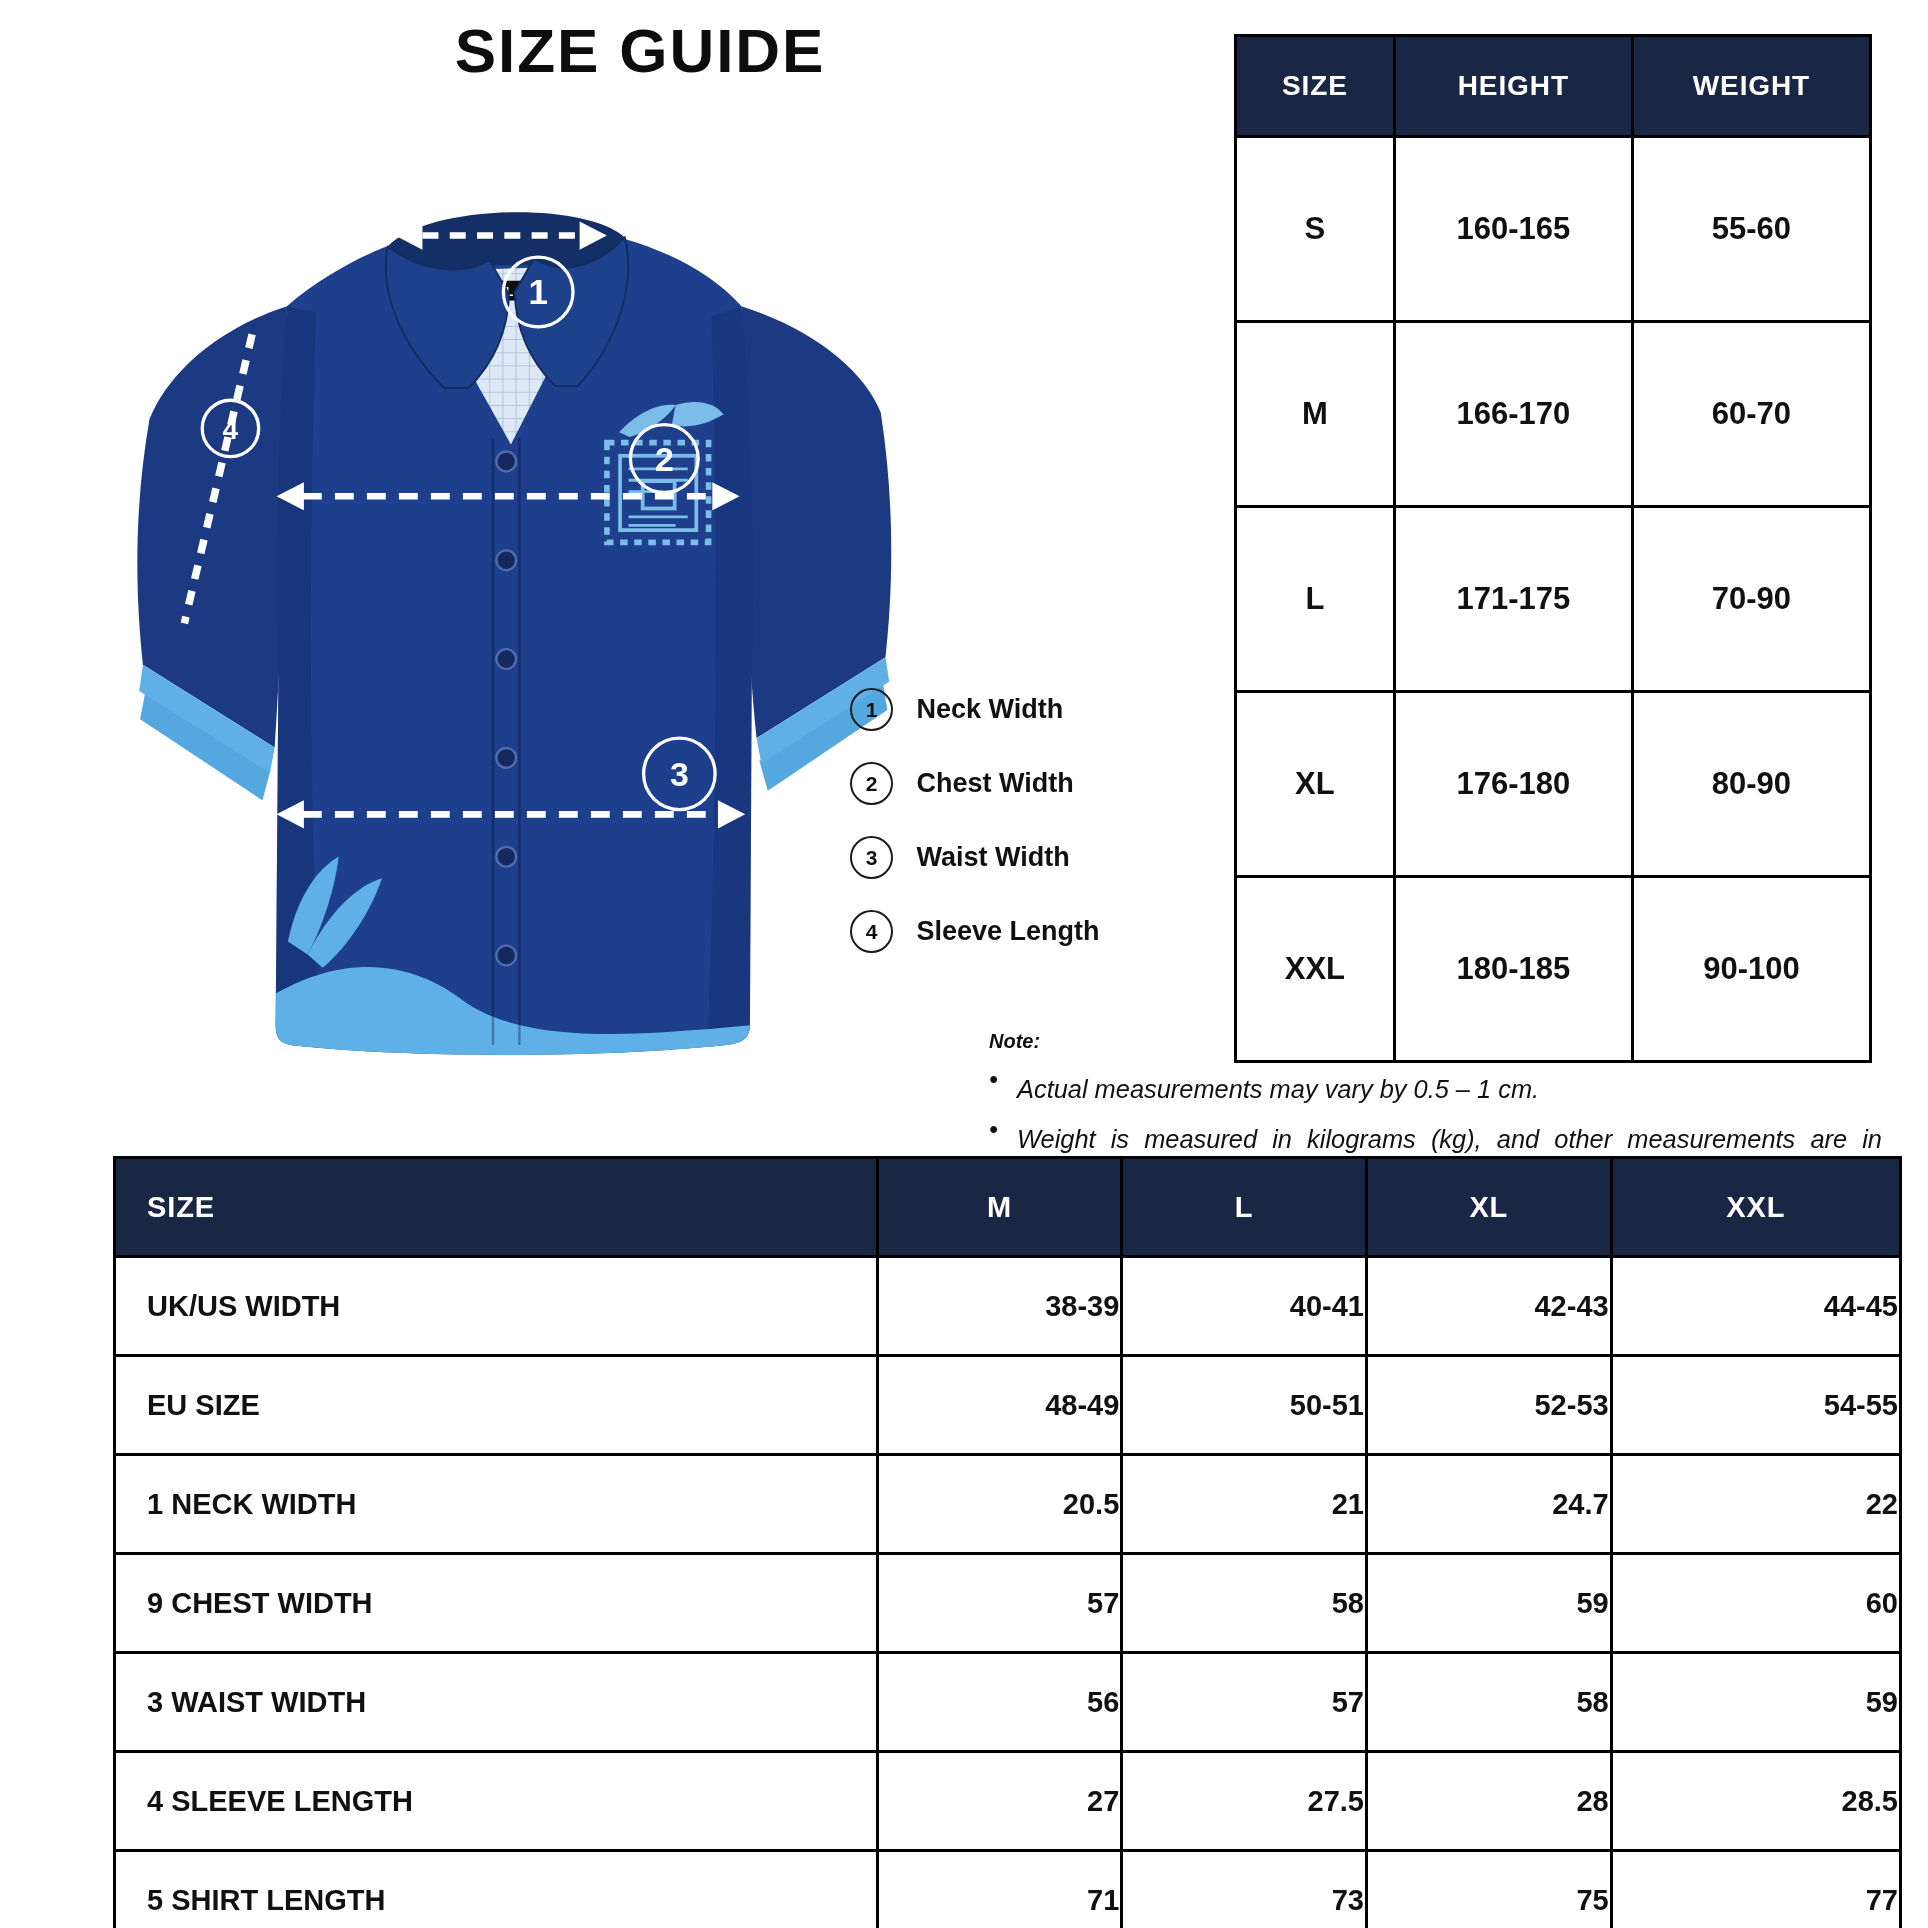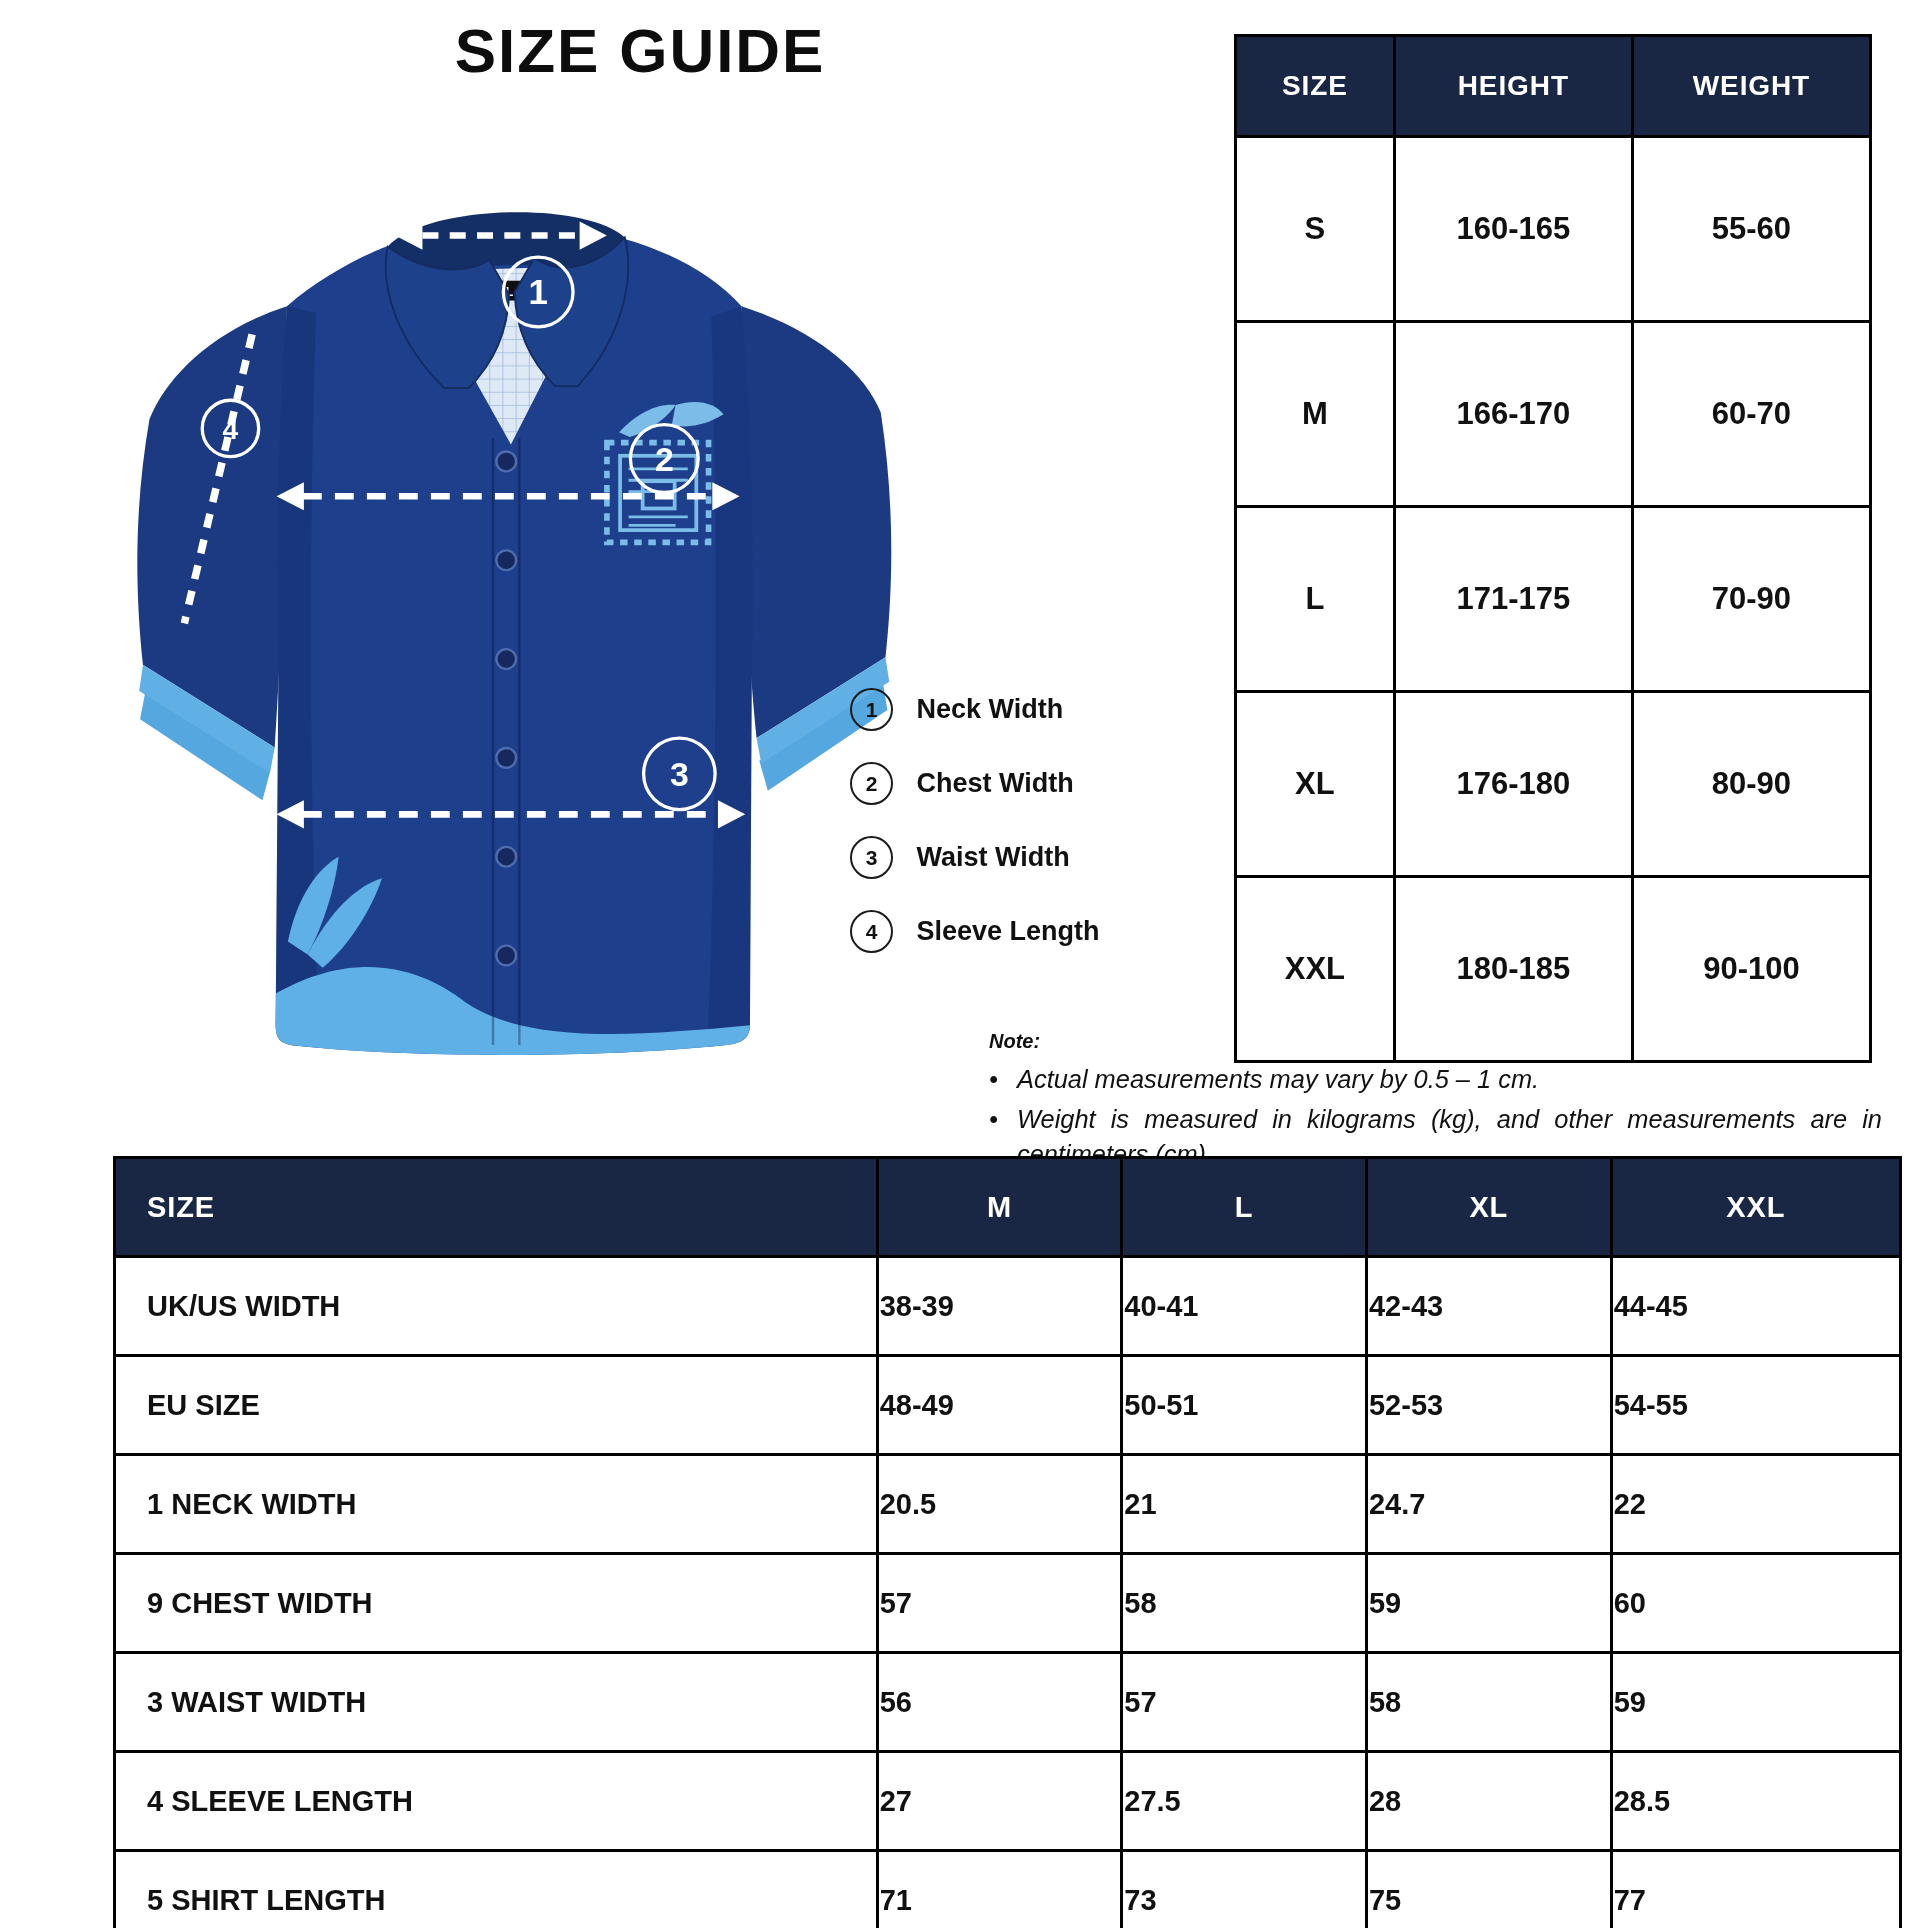--- a/index.html
+++ b/index.html
@@ -34,31 +34,31 @@
   .hw-table td{
     height:180px;font-size:31px;font-weight:bold;text-align:center;
     vertical-align:middle;color:#111;background:#fff;
   }
   .m-table{position:absolute;left:113px;top:1156px;width:1789px;}
   .m-table th{
     background:#1a2744;color:#fff;font-size:29px;font-weight:bold;
     letter-spacing:0.9px;height:94px;text-align:center;
   }
   .m-table td{
-    height:94px;font-size:29px;font-weight:bold;text-align:left;
+    height:94px;font-size:29px;font-weight:bold;text-align:right;
     vertical-align:middle;color:#111;background:#fff;
   }
   .m-table th:first-child,.m-table td:first-child{text-align:left;padding-left:31px;}
   
   .note{position:absolute;left:989px;top:1030px;width:893px;}
   .note-heading{font-size:20px;font-weight:bold;font-style:italic;margin-bottom:9.4px;}
   .note-bullet{display:flex;gap:15px;font-size:25.4px;font-style:italic;
     font-weight:500;line-height:1.35;margin-bottom:5.6px;}
   .note-bullet .dot{flex:0 0 13px;font-size:25.4px;line-height:1.35;}
-  .note-bullet .btxt{text-align:justify;}
+  .note-bullet .btxt{text-align:justify;margin-top:10px;}
 </style>
 </head>
 <body>
 
 <div class="page">
 
   <div class="title">SIZE GUIDE</div>
 
   <div class="shirt-wrap">
     <svg width="847" height="942" viewBox="0 0 900 1000">

